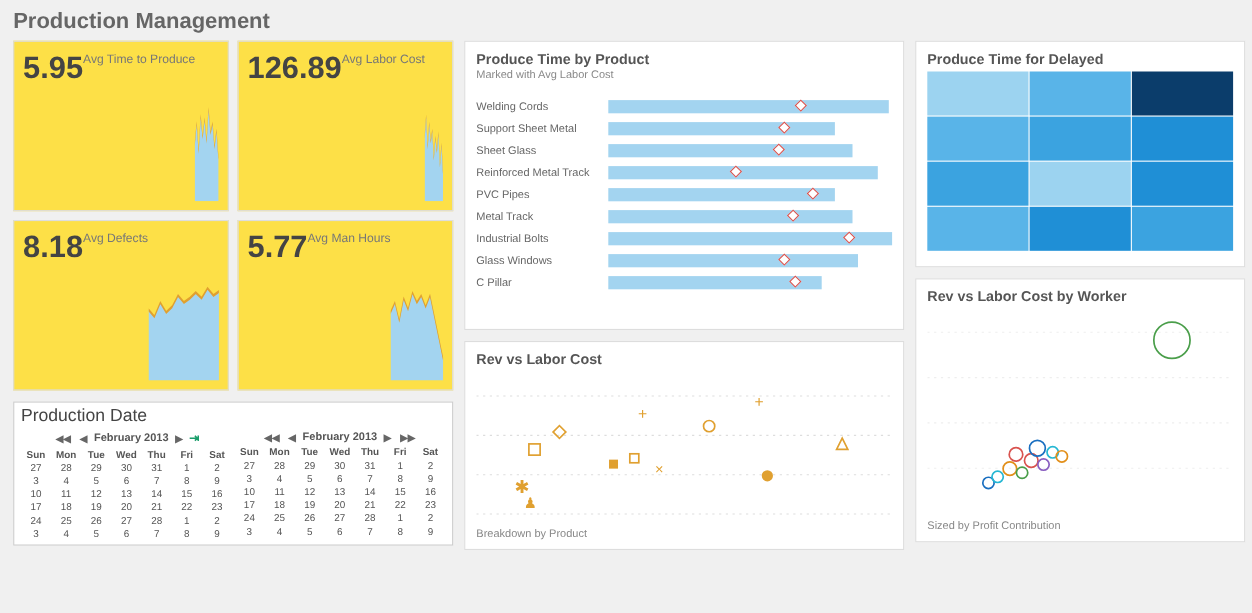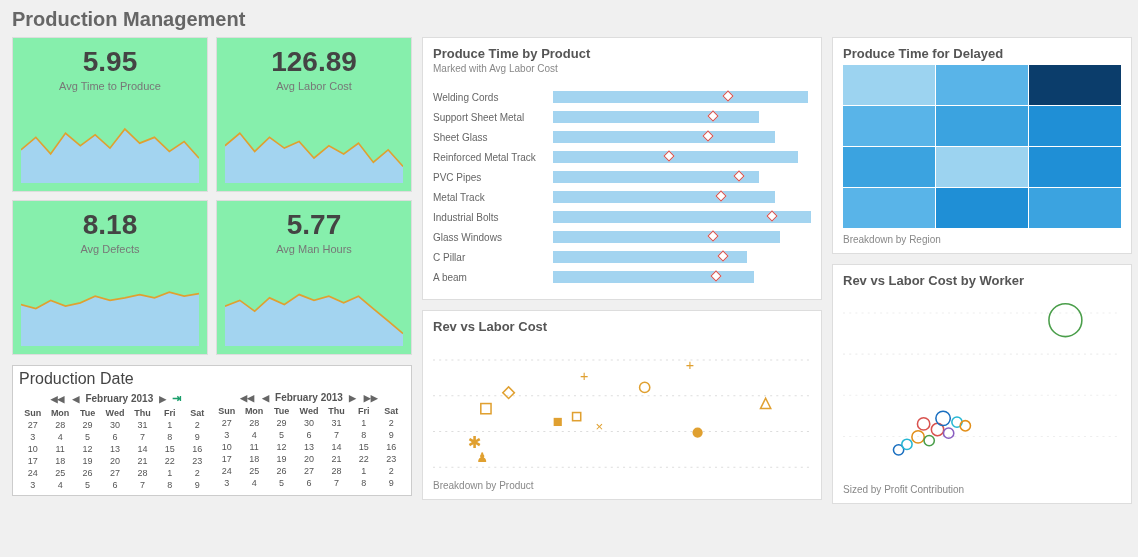--- a/index.html
+++ b/index.html
@@ -3,21 +3,21 @@
 <meta charset="utf-8">
 <style>
   *{box-sizing:border-box;margin:0;padding:0}
   body{font-family:Arial,Helvetica,sans-serif;background:#f0f0f0;width:1138px;height:557px;overflow:hidden;color:#555}
   .page{padding:8px 12px}
   .title{font-size:20px;color:#666;font-weight:700;margin-bottom:6px}
   .grid{display:grid;grid-template-columns:400px 400px 300px;gap:10px}
   .col{display:flex;flex-direction:column;gap:10px}
   .card{background:#fff;border:1px solid #ddd;padding:8px 10px}
   .kpis{display:grid;grid-template-columns:1fr 1fr;gap:8px}
-  .kpi{background:#86efac;border:1px solid #ddd;padding:8px;text-align:center;height:155px;display:flex;flex-direction:column}
+  .kpi{background:#fde047;border:1px solid #ddd;padding:8px;text-align:center;height:155px;display:flex;flex-direction:row}
   .kpi .val{font-size:28px;font-weight:700;color:#444}
   .kpi .lab{font-size:11px;color:#777;margin-top:2px}
   .sparkwrap{flex:1;margin-top:8px}
   .spark{width:100%;height:100%}
   .cardtitle{font-size:13px;font-weight:700;color:#555;margin-bottom:2px}
   .cardsub{font-size:10px;color:#888;margin-bottom:10px}
   .bars{padding:4px 0}
   .barrow{display:flex;align-items:center;height:18px;margin-bottom:2px}
   .barlbl{width:120px;text-align:left;font-size:10px;color:#666;padding-right:6px}
   .bartrack{flex:1;position:relative;height:14px}
@@ -299,27 +299,20 @@
                 <div class="barmk" style="left:calc(62% - 4px)"></div>
               </div>
             </div>
             <div class="barrow">
               <div class="barlbl">C Pillar</div>
               <div class="bartrack">
                 <div class="barfill" style="width:75%"></div>
                 <div class="barmk" style="left:calc(66% - 4px)"></div>
               </div>
             </div>
-            <div class="barrow">
-              <div class="barlbl">A beam</div>
-              <div class="bartrack">
-                <div class="barfill" style="width:78%"></div>
-                <div class="barmk" style="left:calc(63% - 4px)"></div>
-              </div>
-            </div>
           </div>
       </div>
       <div class="card" style="height:190px;display:flex;flex-direction:column">
         <div class="cardtitle">Rev vs Labor Cost</div>
         <div class="scatter" id="scatter1" style="flex:1"><svg width="100%" height="100%" viewBox="0 0 370 130">
               <line x1="0" y1="20" x2="370" y2="20" stroke="#ddd" stroke-width="1" stroke-dasharray="2 4"></line>
               <line x1="0" y1="55" x2="370" y2="55" stroke="#ddd" stroke-width="1" stroke-dasharray="2 4"></line>
               <line x1="0" y1="90" x2="370" y2="90" stroke="#ddd" stroke-width="1" stroke-dasharray="2 4"></line>
               <line x1="0" y1="125" x2="370" y2="125" stroke="#ddd" stroke-width="1" stroke-dasharray="2 4"></line>
               <rect x="46.800000000000004" y="62.60000000000001" width="10" height="10" fill="none" stroke="#e0a030" stroke-width="1.5"></rect>
@@ -349,21 +342,20 @@
             <div style="background: rgb(89, 180, 232);"></div>
             <div style="background: rgb(59, 163, 224);"></div>
             <div style="background: rgb(31, 143, 214);"></div>
             <div style="background: rgb(59, 163, 224);"></div>
             <div style="background: rgb(156, 211, 240);"></div>
             <div style="background: rgb(31, 143, 214);"></div>
             <div style="background: rgb(89, 180, 232);"></div>
             <div style="background: rgb(31, 143, 214);"></div>
             <div style="background: rgb(59, 163, 224);"></div>
           </div>
-        <div class="footnote">Breakdown by Region</div>
       </div>
       <div class="card" style="height:240px;display:flex;flex-direction:column">
         <div class="cardtitle">Rev vs Labor Cost by Worker</div>
         <div id="scatter2" style="flex:1;position:relative"><svg width="100%" height="100%" viewBox="0 0 270 180">
               <line x1="0" y1="20" x2="270" y2="20" stroke="#eee" stroke-width="1" stroke-dasharray="2 4"></line>
               <line x1="0" y1="60" x2="270" y2="60" stroke="#eee" stroke-width="1" stroke-dasharray="2 4"></line>
               <line x1="0" y1="100" x2="270" y2="100" stroke="#eee" stroke-width="1" stroke-dasharray="2 4"></line>
               <line x1="0" y1="140" x2="270" y2="140" stroke="#eee" stroke-width="1" stroke-dasharray="2 4"></line>
               <circle cx="216" cy="27" r="16" fill="none" stroke="#4a9e4a" stroke-width="1.5"></circle>
               <circle cx="54" cy="153" r="5" fill="none" stroke="#1a6fc0" stroke-width="1.5"></circle>

